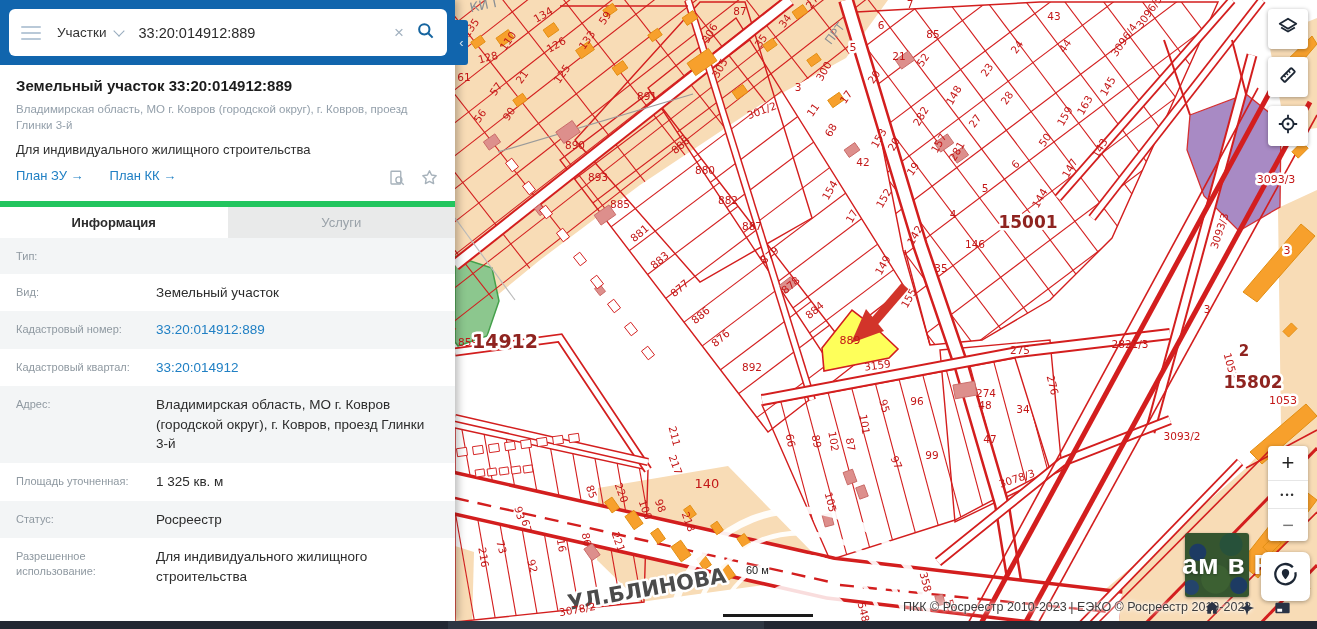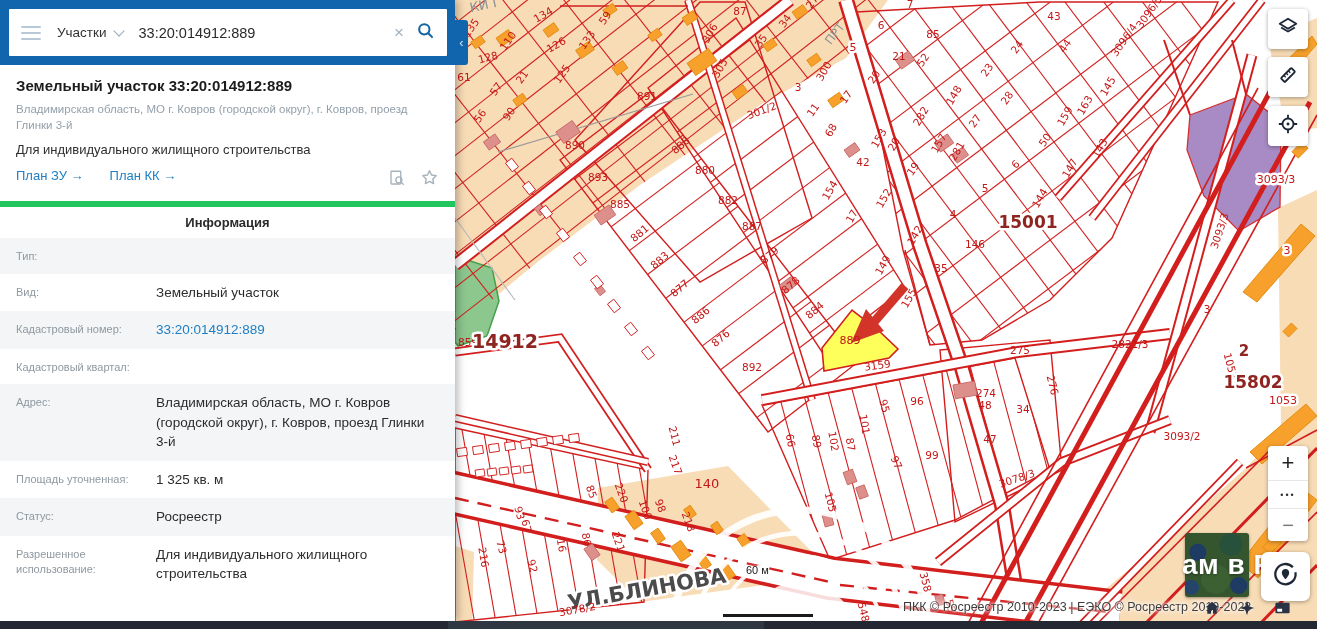--- a/index.html
+++ b/index.html
@@ -6,21 +6,21 @@
     --blue:#1165ad; --link:#2180c4; --line:#d31e1e;
   }
   *{box-sizing:border-box;margin:0;padding:0}
   body{font-family:"Liberation Sans","DejaVu Sans",sans-serif;background:#888}
   .stage{position:relative;width:1317px;height:629px;overflow:hidden;background:#fff}
   svg.map{position:absolute;left:0;top:0;z-index:0}
 
   
   .left-panel{position:absolute;left:0;top:0;width:455px;height:621px;background:#fff;z-index:5;box-shadow:3px 0 8px rgba(0,0,0,.28)}
   .search-wrap{background:var(--blue);height:65px;padding:9px 8px 9px 9px}
-  .search-bar{background:#fff;height:47px;border-radius:1px;display:flex;align-items:center;padding:0 12px;gap:10px}
+  .search-bar{background:#fff;height:47px;border-radius:6px;display:flex;align-items:center;padding:0 12px;gap:10px}
   .hamburger{width:20px;display:flex;flex-direction:column;gap:4px;cursor:pointer}
   .hamburger span{height:2px;background:#b9c9d8;border-radius:1px}
   .cat{display:flex;align-items:center;gap:8px;cursor:pointer;padding:0 6px}
   .cat-label{font-size:13.5px;color:#333}
   .chev{width:8px;height:8px;border-right:1.5px solid #97abbd;border-bottom:1.5px solid #97abbd;transform:rotate(45deg);margin-top:-4px}
   .query{flex:1;border:none;outline:none;font-size:14.5px;color:#2b2b2b;font-family:inherit;min-width:0}
   .clear-x{color:#a3b2c0;font-size:17px;cursor:pointer;padding:0 2px}
   .collapse-tab{position:absolute;left:455px;top:20px;width:13px;height:45px;background:var(--blue);border-radius:0 3px 3px 0;z-index:5;display:flex;align-items:center;justify-content:center;color:#cfe2f2;font-size:13px;cursor:pointer}
   .obj{padding:12px 16px 10px}
   .obj-title{font-size:15px;font-weight:bold;color:#1c1c1c;margin-bottom:7px}
@@ -1762,36 +1762,38 @@
           <span>
             <svg width="19" height="19" viewBox="0 0 24 24" fill="none" stroke="#a7b2bb" stroke-width="1.8" stroke-linejoin="round">
               <path d="M12 3.6l2.6 5.3 5.8.8-4.2 4.1 1 5.8-5.2-2.7-5.2 2.7 1-5.8-4.2-4.1 5.8-.8z"></path>
             </svg></span>
         </span>
       </div>
     </div>
 
     <div class="tabs">
       <div class="tab active">Информация</div>
+      <div class="tab inactive">Услуги</div>
     </div>
 
     <div>
         <div class="irow">
           <div class="ilabel">Тип:</div>
         </div>
         <div class="irow">
           <div class="ilabel">Вид:</div>
           <div class="ivalue">Земельный участок</div>
         </div>
         <div class="irow">
           <div class="ilabel">Кадастровый номер:</div>
           <div class="ivalue link">33:20:014912:889</div>
         </div>
         <div class="irow">
           <div class="ilabel">Кадастровый квартал:</div>
+          <div class="ivalue link">33:20:014912</div>
         </div>
         <div class="irow">
           <div class="ilabel">Адрес:</div>
           <div class="ivalue">Владимирская область, МО г. Ковров (городской округ), г. Ковров, проезд Глинки 3-й</div>
         </div>
         <div class="irow">
           <div class="ilabel">Площадь уточненная:</div>
           <div class="ivalue">1 325 кв. м</div>
         </div>
         <div class="irow">

